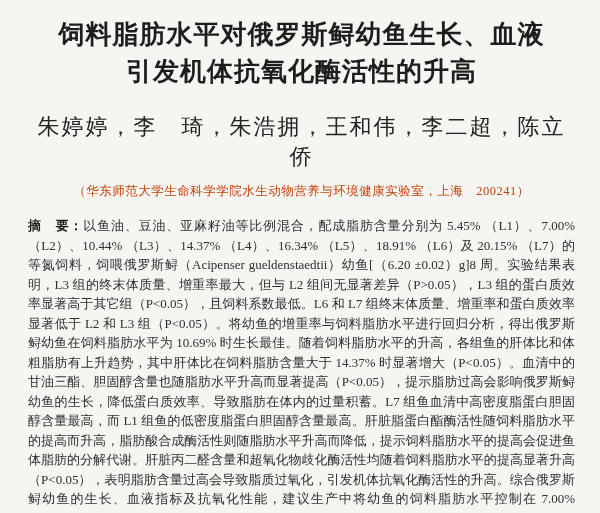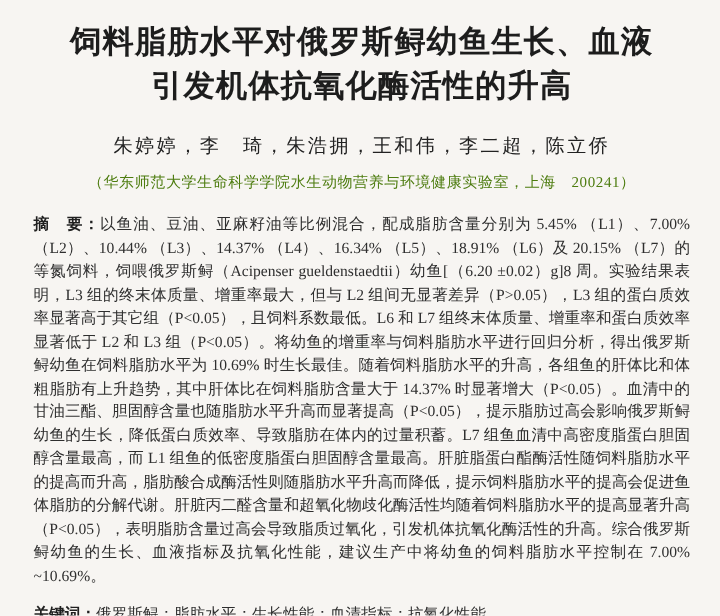--- a/index.html
+++ b/index.html
@@ -25,29 +25,29 @@
     font-family: "Liberation Sans", "DejaVu Sans", sans-serif;
     font-weight: bold;
     font-size: 26px;
     line-height: 37px;
     letter-spacing: 1px;
     color: #1d1d1d;
   }
   .authors {
     text-align: center;
     margin-top: 22px;
-    font-size: 16px;
+    font-size: 22px;
     letter-spacing: 2px;
     color: #222;
   }
   .affiliation {
     text-align: center;
     margin-top: 11px;
     font-size: 12.5px;
-    color: #4d7c0f;
+    color: #c2410c;
     letter-spacing: 0.5px;
   }
   .abstract {
     margin-top: 16px;
     font-size: 13px;
     line-height: 19.5px;
     text-align: justify;
     color: #2e2e2e;
   }
   .label-bold {

